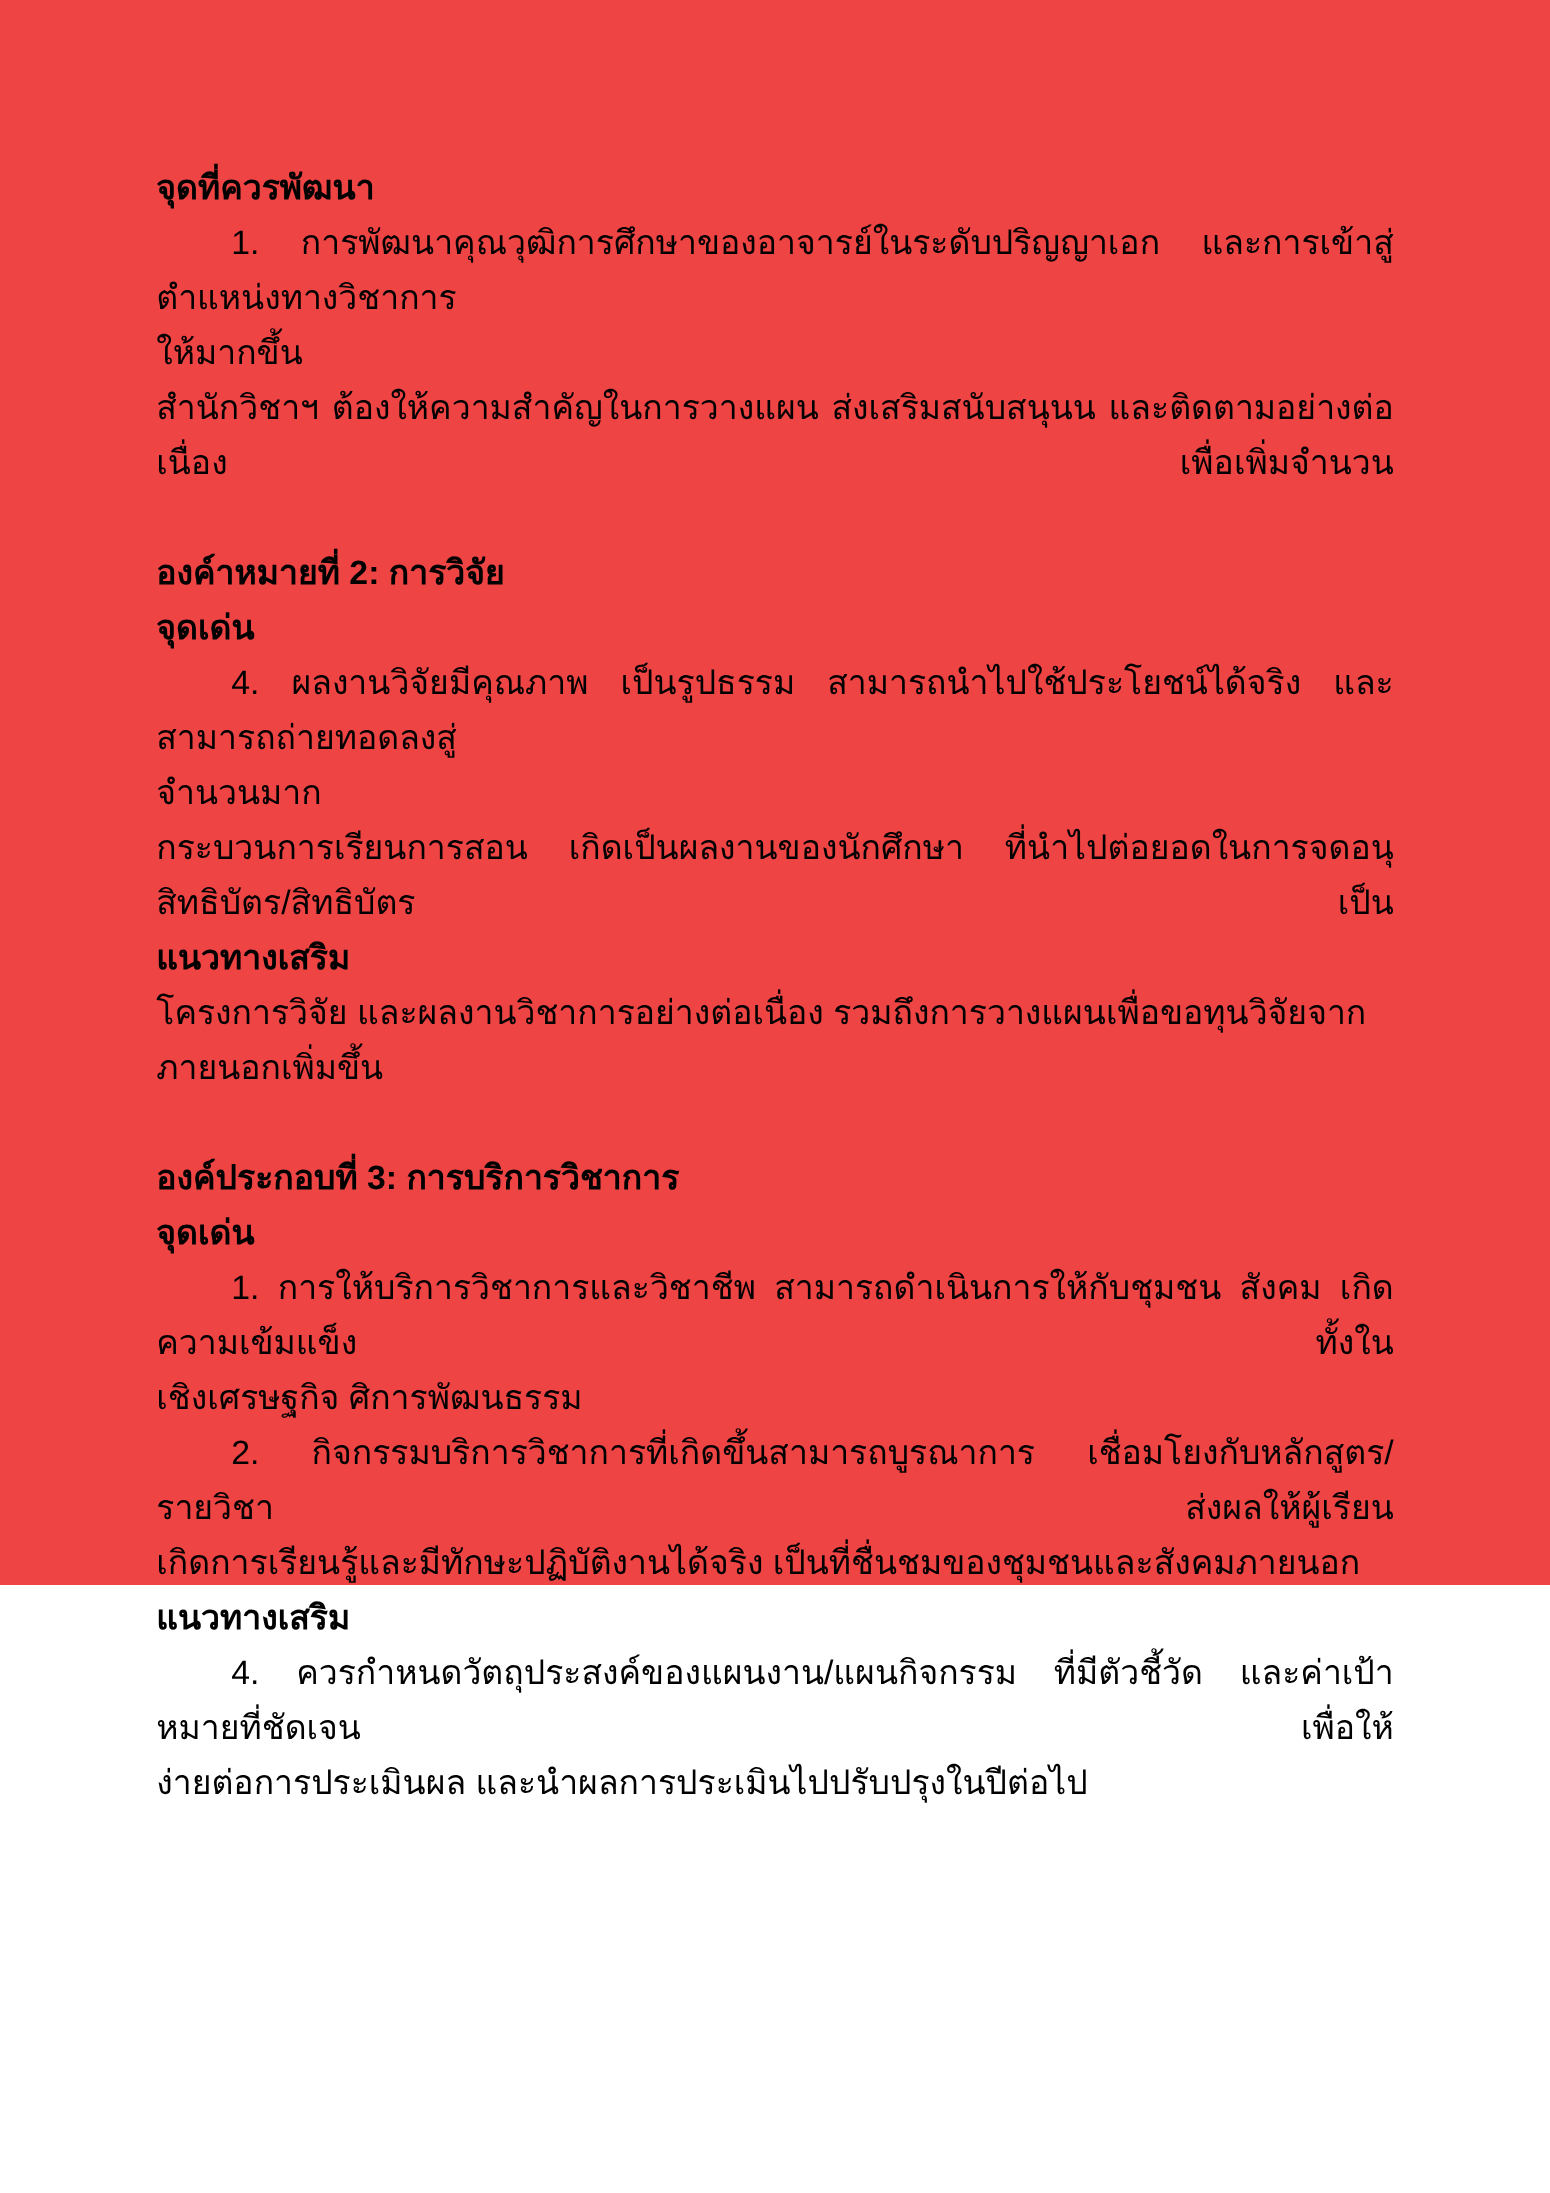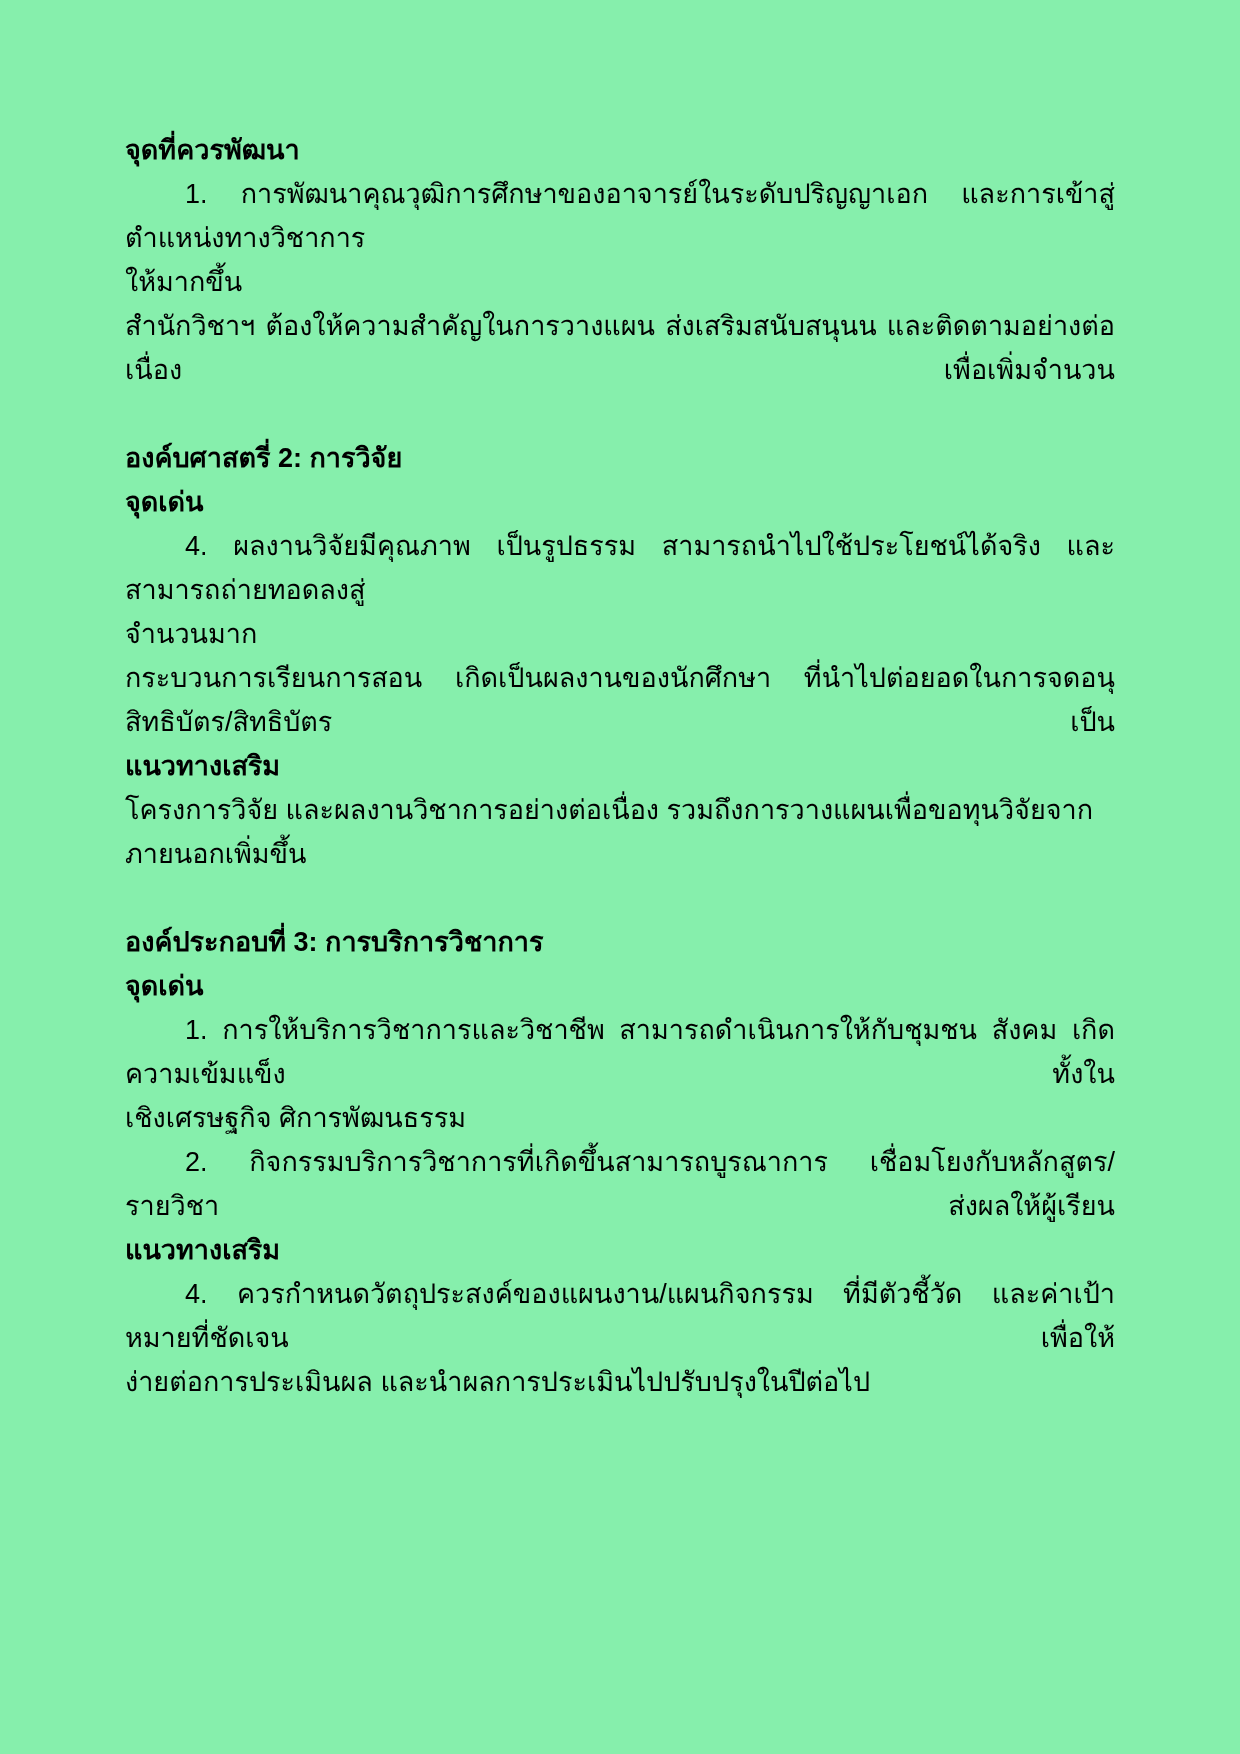--- a/index.html
+++ b/index.html
@@ -10,22 +10,22 @@
   body {
     width: 1240px;
     height: 1754px;
     overflow: hidden;
     font-family: "Liberation Sans", "DejaVu Sans", sans-serif;
     color: #000000;
   }
   .page {
     position: relative;
     width: 1240px;
-    height: 1754px;
-    background: #86efac;
+    height: 1268px;
+    background: #ef4444;
     box-sizing: border-box;
     padding: 128px 70px 0 125px;
   }
   .doc {
     width: 990px;
   }
   .line {
     font-size: 27px;
     line-height: 44px;
     min-height: 44px;
@@ -54,31 +54,32 @@
 </head>
 <body>
 
 <div class="page">
   <div class="doc" id="doc">
       <div class="line heading">จุดที่ควรพัฒนา</div>
       <div class="line para-line first jl">1. การพัฒนาคุณวุฒิการศึกษาของอาจารย์ในระดับปริญญาเอก และการเข้าสู่ตำแหน่งทางวิชาการ</div>
       <div class="line para-line">ให้มากขึ้น</div>
       <div class="line para-line jl">สำนักวิชาฯ ต้องให้ความสำคัญในการวางแผน ส่งเสริมสนับสนุนน และติดตามอย่างต่อเนื่อง เพื่อเพิ่มจำนวน</div>
       <div class="line spacer"></div>
-      <div class="line heading">องค์บศาสตรี่ 2: การวิจัย</div>
+      <div class="line heading">องค์าหมายที่ 2: การวิจัย</div>
       <div class="line heading">จุดเด่น</div>
       <div class="line para-line first jl">4. ผลงานวิจัยมีคุณภาพ เป็นรูปธรรม  สามารถนำไปใช้ประโยชน์ได้จริง และสามารถถ่ายทอดลงสู่</div>
       <div class="line para-line">จำนวนมาก</div>
       <div class="line para-line jl">กระบวนการเรียนการสอน เกิดเป็นผลงานของนักศึกษา ที่นำไปต่อยอดในการจดอนุสิทธิบัตร/สิทธิบัตร เป็น</div>
       <div class="line heading">แนวทางเสริม</div>
       <div class="line para-line">โครงการวิจัย และผลงานวิชาการอย่างต่อเนื่อง รวมถึงการวางแผนเพื่อขอทุนวิจัยจากภายนอกเพิ่มขึ้น</div>
       <div class="line spacer"></div>
       <div class="line heading">องค์ประกอบที่ 3: การบริการวิชาการ</div>
       <div class="line heading">จุดเด่น</div>
       <div class="line para-line first jl">1. การให้บริการวิชาการและวิชาชีพ  สามารถดำเนินการให้กับชุมชน สังคม เกิดความเข้มแข็ง  ทั้งใน</div>
       <div class="line para-line">เชิงเศรษฐกิจ ศิการพัฒนธรรม</div>
       <div class="line para-line first jl">2. กิจกรรมบริการวิชาการที่เกิดขึ้นสามารถบูรณาการ เชื่อมโยงกับหลักสูตร/รายวิชา ส่งผลให้ผู้เรียน</div>
+      <div class="line para-line">เกิดการเรียนรู้และมีทักษะปฏิบัติงานได้จริง  เป็นที่ชื่นชมของชุมชนและสังคมภายนอก</div>
       <div class="line heading">แนวทางเสริม</div>
       <div class="line para-line first jl">4. ควรกำหนดวัตถุประสงค์ของแผนงาน/แผนกิจกรรม ที่มีตัวชี้วัด และค่าเป้าหมายที่ชัดเจน เพื่อให้</div>
       <div class="line para-line">ง่ายต่อการประเมินผล  และนำผลการประเมินไปปรับปรุงในปีต่อไป</div>
       <div class="line spacer"></div>
     </div>
 </div>
 
 </body></html>

